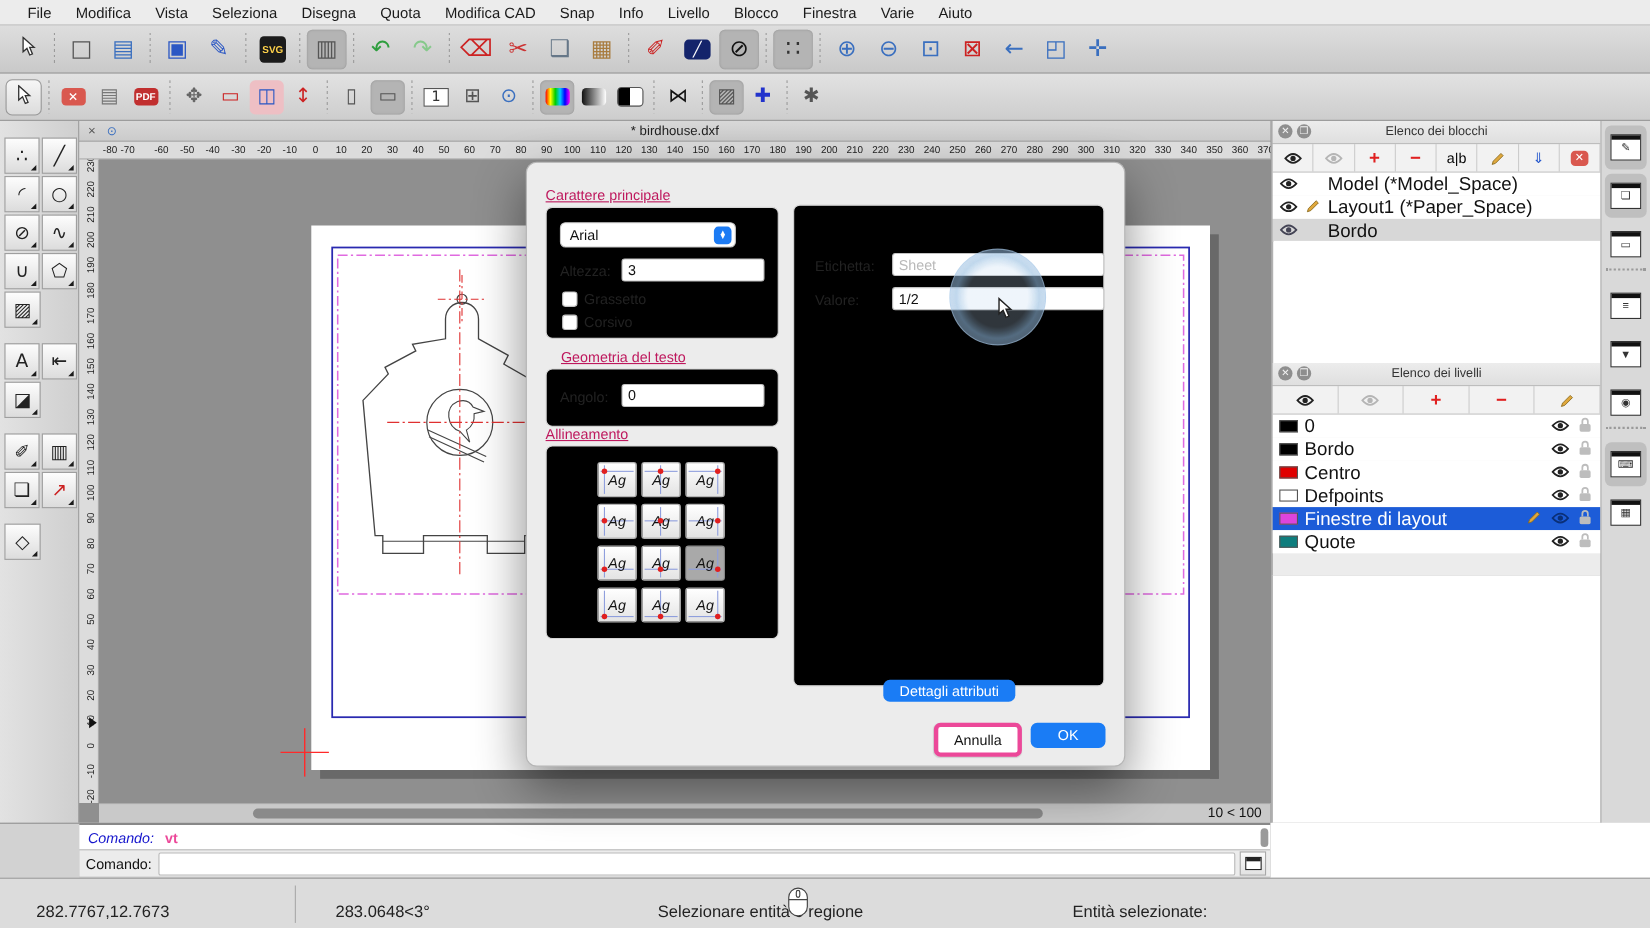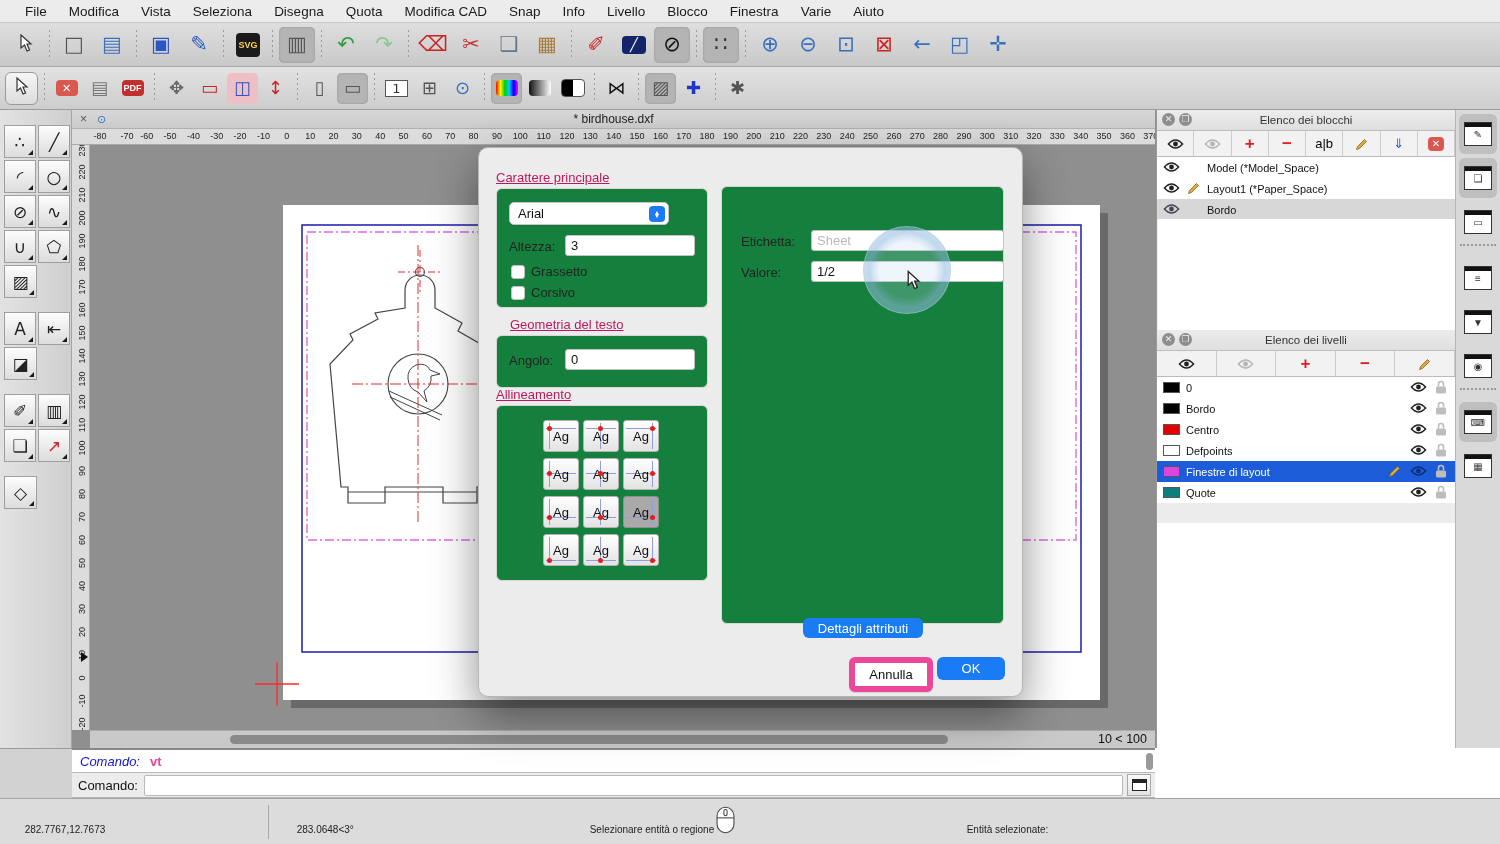--- a/index.html
+++ b/index.html
@@ -57,61 +57,61 @@
   #zoombadge{position:absolute;right:8px;top:1px;font-size:12.5px;color:#111;}
   
   .panel{background:#ececec;border-left:1px solid #999;box-sizing:border-box;}
   .ptitle{height:20px;background:linear-gradient(#ececec,#dfdfdf);border-bottom:1px solid #bdbdbd;
           position:relative;display:flex;align-items:center;justify-content:center;font-size:11.5px;color:#333;}
   .pbtns{position:absolute;left:5px;top:3px;display:flex;gap:4px;}
   .pcirc{width:13px;height:13px;border-radius:50%;background:#8e8e8e;color:#f2f2f2;font-size:9px;
          display:flex;align-items:center;justify-content:center;line-height:1;}
   .ptools{display:flex;border-bottom:1px solid #bbb;background:#f2f2f2;height:25px;}
   .ptool{flex:1;border-right:1px solid #ccc;display:flex;align-items:center;justify-content:center;font-size:13px;}
-  .prow{height:21px;display:flex;align-items:center;font-size:11px;color:#111;background:#fff;gap:6px;
+  .prow{height:21px;display:flex;align-items:center;font-size:17px;color:#111;background:#fff;gap:6px;
         padding-left:6px;box-sizing:border-box;}
   .prow.selgray{background:#d7d7d7;}
   .prow.selblue{background:#1c5cd8;color:#fff;}
   .sw{width:17px;height:11px;border:1px solid #555;box-sizing:border-box;flex:0 0 auto;}
   .rowicons{margin-left:auto;display:flex;align-items:center;gap:8px;padding-right:8px;}
   .plus{color:#e02020;font-weight:bold;font-size:17px;} .minus{color:#e02020;font-weight:bold;font-size:17px;}
   
   #dock{left:1455px;top:110px;width:45px;height:660px;background:#d9d9d9;border-left:1px solid #b5b5b5;box-sizing:border-box;}
   .dock-btn{width:38px;height:40px;margin:4px auto 2px;border-radius:6px;display:flex;align-items:center;justify-content:center;}
   .dock-btn.sel{background:#bfbfbf;}
   .miniwin{width:26px;height:22px;background:#fff;border:1px solid #333;position:relative;display:flex;
            align-items:center;justify-content:center;font-size:10px;color:#333;}
   .miniwin::before{content:"";position:absolute;left:0;top:0;right:0;height:4px;background:#111;}
   .dock-sep{height:8px;margin:2px 4px;border-top:2px dotted #9a9a9a;}
   
   #dialog{left:478px;top:147px;width:545px;height:550px;background:#ececec;border:1px solid #b5b5b5;
           border-radius:10px;box-shadow:0 18px 45px rgba(0,0,0,.45);z-index:10;box-sizing:border-box;}
   .glabel{position:absolute;font-size:13px;color:#be185d;text-decoration:underline;}
-  .gbox{position:absolute;background:#15803d;border:1px solid #d6d6d6;border-radius:6px;box-sizing:border-box;}
+  .gbox{position:absolute;background:#000000;border:1px solid #d6d6d6;border-radius:6px;box-sizing:border-box;font-style:italic;}
   .field{position:absolute;background:#fff;border:1px solid #c2c2c2;border-radius:3px;font-size:13px;color:#111;
          display:flex;align-items:center;padding-left:5px;box-sizing:border-box;}
   .field .ph{color:#b9b9b9;}
   .flabel{position:absolute;font-size:13px;color:#222;}
   .select{position:absolute;background:#fff;border:1px solid #c6c6c6;border-radius:5px;display:flex;
           align-items:center;font-size:13px;color:#111;padding-left:8px;box-sizing:border-box;
           box-shadow:0 1px 1px rgba(0,0,0,.08);}
   .stepper{position:absolute;right:3px;top:3px;width:16px;height:16px;border-radius:4px;background:#1c7bf4;
            color:#fff;display:flex;flex-direction:column;align-items:center;justify-content:center;line-height:.5;font-size:7px;}
   .cb{position:absolute;display:flex;align-items:center;gap:6px;font-size:13px;color:#222;}
   .cbbox{width:14px;height:14px;background:#fff;border:1px solid #c2c2c2;border-radius:3px;box-sizing:border-box;}
   .agbtn{position:absolute;width:34px;height:30px;border:1px solid #b3b3b3;border-radius:3px;
          background:linear-gradient(#ffffff,#e3e3e3);overflow:hidden;}
   .agbtn.sel{background:#a9a9a9;border-color:#8f8f8f;}
   .agtxt{position:absolute;left:50%;top:50%;transform:translate(-50%,-50%);font-size:13px;color:#111;}
   .agv{position:absolute;top:2px;bottom:2px;width:1px;background:#8f9fdd;}
   .agh{position:absolute;left:2px;right:2px;height:1px;background:#8f9fdd;}
   .agdot{position:absolute;width:5px;height:5px;border-radius:50%;background:#e02020;}
   .btn-blue{position:absolute;background:#1a7cf5;color:#fff;border-radius:6px;font-size:13px;display:flex;
             align-items:center;justify-content:center;}
-  .btn-white{position:absolute;background:#fff;color:#111;border:6px solid #ec4899;border-radius:6px;
+  .btn-white{position:absolute;background:#fff;color:#111;border:4px solid #ec4899;border-radius:6px;
              font-size:13px;display:flex;align-items:center;justify-content:center;box-shadow:0 1px 1px rgba(0,0,0,.12);}
   
   #cursorfx{left:863px;top:226px;width:86px;height:86px;z-index:30;pointer-events:none;}
   #cursorfx .ring{position:absolute;left:0;top:0;width:86px;height:86px;border-radius:50%;
       background:radial-gradient(circle,rgba(190,215,240,.25) 45%,rgba(150,190,225,.55) 62%,rgba(190,215,240,.35) 72%,rgba(255,255,255,0) 78%);
       border:1px solid rgba(160,195,228,.6);box-shadow:inset 0 0 10px rgba(120,165,210,.5);}
   
   #cmdhist{left:72px;top:748px;width:1083px;height:25px;background:#fff;border-top:2px solid #888;
            border-bottom:1px solid #bbb;box-sizing:border-box;display:flex;align-items:center;padding-left:8px;font-size:13px;}
   #cmdhist .p{color:#1414cc;font-style:italic;} #cmdhist .v{color:#ec4899;margin-left:10px;font-weight:bold;}
@@ -122,21 +122,21 @@
   #cmdinput{flex:1;height:19px;background:#fff;border:1px solid #b9b9b9;border-radius:2px;}
   #cmdbtn{width:22px;height:20px;margin:0 4px;border:1px solid #a8a8a8;background:linear-gradient(#fafafa,#e2e2e2);
           display:flex;align-items:center;justify-content:center;}
   .mw2{width:13px;height:10px;border:1px solid #222;position:relative;background:#fff;}
   .mw2::before{content:"";position:absolute;left:0;top:0;right:0;height:3px;background:#222;}
   #leftfill{left:0;top:748px;width:72px;height:50px;background:#d2d2d2;border-top:1px solid #999;box-sizing:border-box;}
   #rightfill{left:1155px;top:748px;width:345px;height:50px;background:#fff;}
   #panelfill{left:1156px;top:523px;width:299px;height:225px;background:#fff;border-left:1px solid #999;box-sizing:border-box;}
   
   #statusbar{left:0;top:798px;width:1500px;height:46px;background:#dcdcdc;border-top:1px solid #a5a5a5;
-             box-sizing:border-box;font-size:10px;color:#222;}
+             box-sizing:border-box;font-size:15px;color:#222;}
   .st2{position:absolute;line-height:16px;white-space:pre;}
   #stdiv{position:absolute;left:268px;top:6px;width:1px;height:34px;background:#a8a8a8;}
 </style>
 </head>
 <body>
 
 <div id="app">
 
   <div class="abs" id="menubar">
       <div class="menu-item">File</div>
@@ -389,21 +389,21 @@
     </div>
 
   <div class="abs" id="tabbar">
     <span style="margin-left:8px;font-size:12px;color:#555;">×</span>
     <span style="margin-left:10px;font-size:11px;color:#3a6fbf;">⊙</span>
     <span id="tab-title">* birdhouse.dxf</span>
   </div>
   <div class="abs" id="rcorner"></div>
   <div class="abs" id="hruler">
       <span class="hlab" style="left: 10px;">-80</span>
-      <span class="hlab" style="left: 37px; text-align: right;">-70</span>
+      <span class="hlab" style="left: 26px; text-align: right;">-70</span>
       <span class="hlab" style="left: 56.7px;">-60</span>
       <span class="hlab" style="left: 80.05px;">-50</span>
       <span class="hlab" style="left: 103.4px;">-40</span>
       <span class="hlab" style="left: 126.75px;">-30</span>
       <span class="hlab" style="left: 150.1px;">-20</span>
       <span class="hlab" style="left: 173.45px;">-10</span>
       <span class="hlab" style="left: 196.8px;">0</span>
       <span class="hlab" style="left: 220.15px;">10</span>
       <span class="hlab" style="left: 243.5px;">20</span>
       <span class="hlab" style="left: 266.85px;">30</span>

